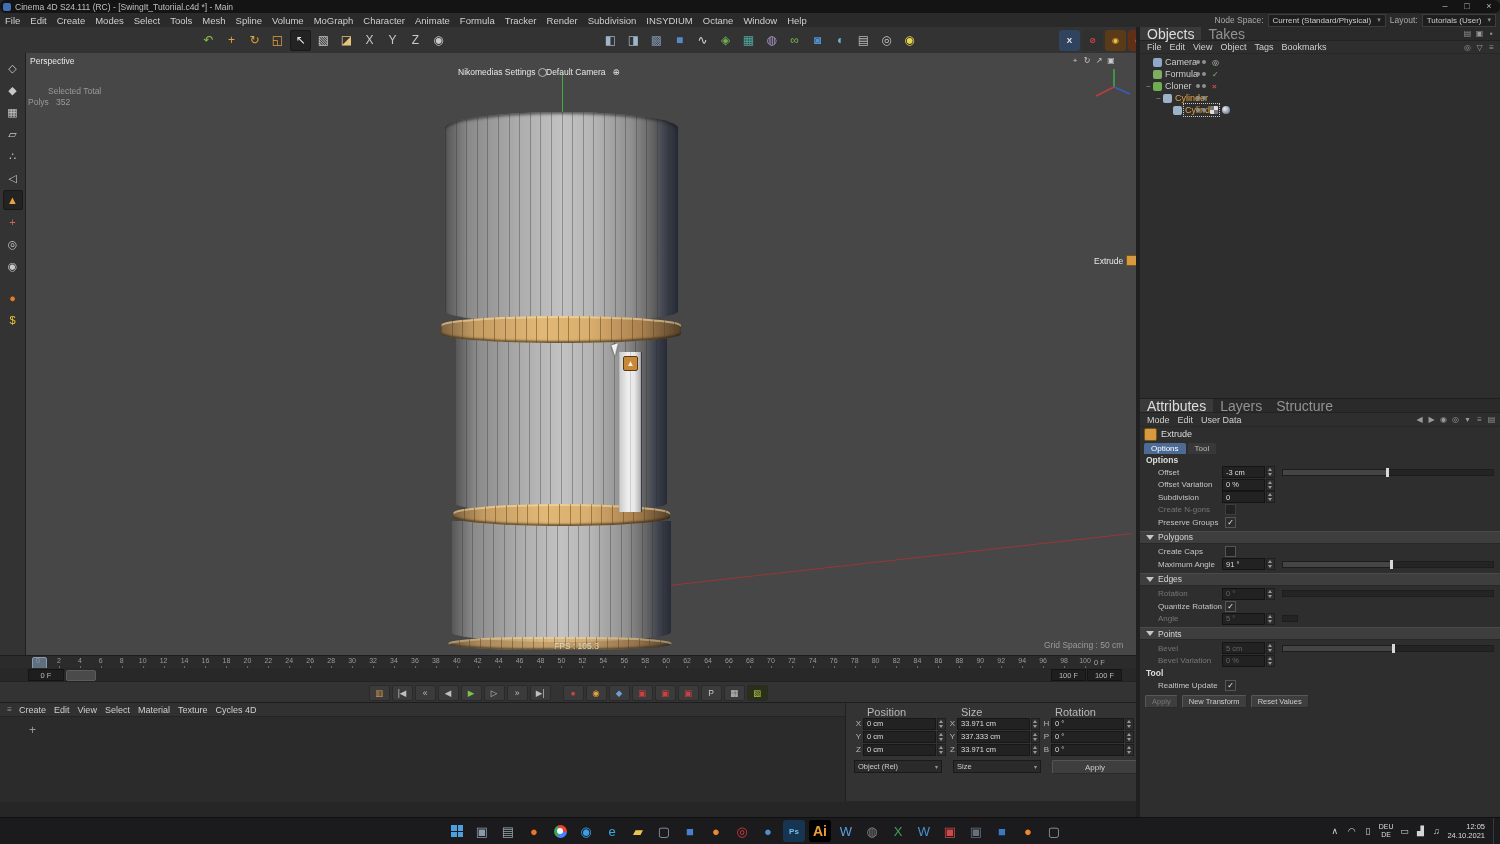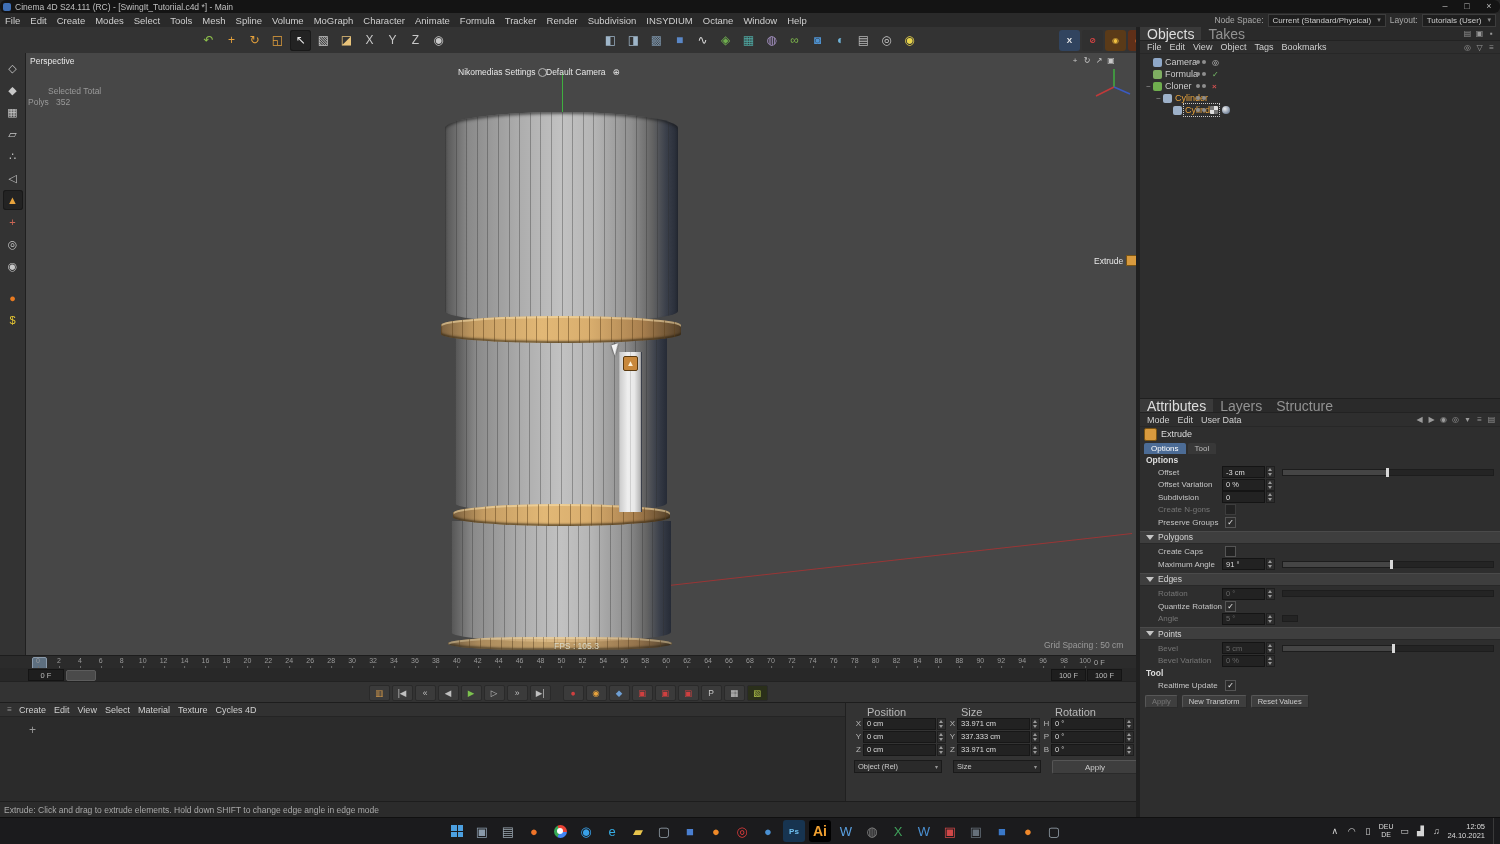--- a/index.html
+++ b/index.html
@@ -532,23 +532,20 @@
         <i>▾</i>
       </span>
       <span class="cdrop">
         <span>Size</span>
         <i>▾</i>
       </span>
       <span class="capply">Apply</span>
     </div>
   </div>
 
-  <div class="statusbar">
-    <span>Extrude: Click and drag to extrude elements. Hold down SHIFT to change edge angle in edge mode</span>
-  </div>
 
   <div class="vdivider"></div>
   <div class="rightpanel">
 
     <div class="om-tabs">
       <span style="display:flex">
           <span class="atab active">Objects</span>
           <span class="atab">Takes</span>
         </span>
       <span class="tabicons">

